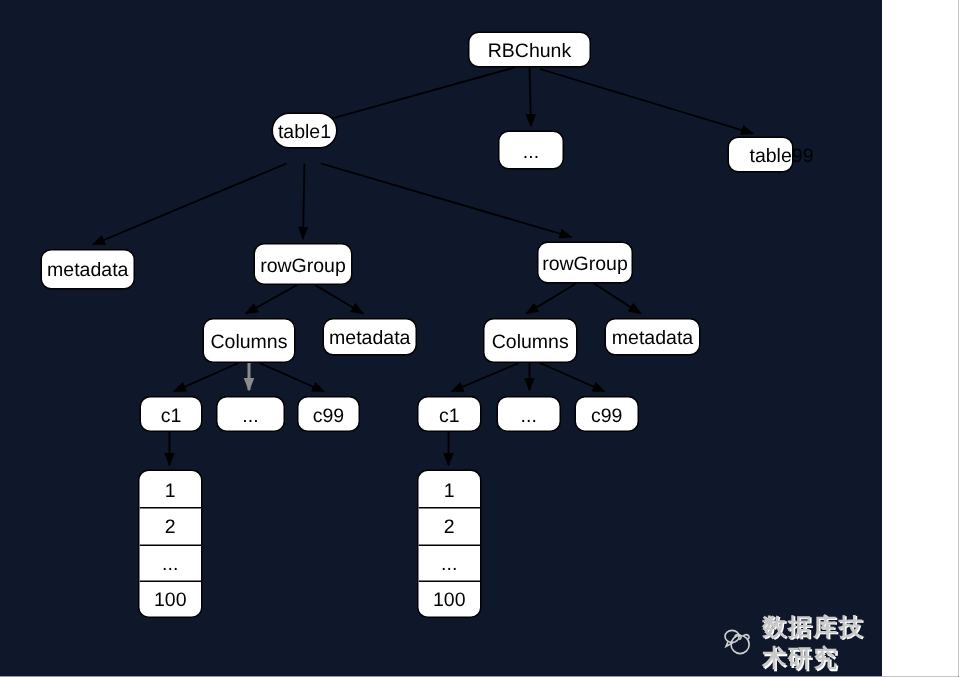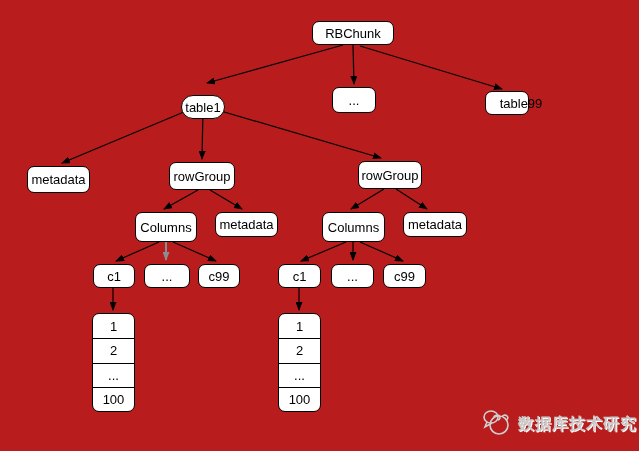--- a/index.html
+++ b/index.html
@@ -1,20 +1,20 @@
 <!DOCTYPE html>
 <html><head>
 <meta charset="utf-8">
 <style>
   html,body{margin:0;padding:0;background:#ffffff;}
   body{font-family:"Liberation Sans","DejaVu Sans",sans-serif;}
   .canvas{
     position:relative;
-    width:639px;height:451px;
-    background:#b91c1c;
+    width:588px;height:451px;
+    background:#0f172a;
     overflow:hidden;
   }
   #edge-layer{position:absolute;left:0;top:0;width:639px;height:451px;}
   .node{
     position:absolute;
     box-sizing:border-box;
     background:#ffffff;
     border:1.4px solid #000000;
     border-radius:7px;
     display:flex;align-items:center;justify-content:center;
@@ -84,21 +84,21 @@
         <line x1="396" y1="189" x2="427" y2="209" stroke="#000000" stroke-width="1.2" marker-end="url(#arrow-black)"></line>
         <line x1="346" y1="242" x2="301" y2="261" stroke="#000000" stroke-width="1.2" marker-end="url(#arrow-black)"></line>
         <line x1="353" y1="242" x2="353" y2="260" stroke="#000000" stroke-width="1.2" marker-end="url(#arrow-black)"></line>
         <line x1="360" y1="242" x2="403" y2="261" stroke="#000000" stroke-width="1.2" marker-end="url(#arrow-black)"></line>
         <line x1="299" y1="288" x2="299" y2="310" stroke="#000000" stroke-width="1.2" marker-end="url(#arrow-black)"></line>
       </g>
   </svg>
 
   <div id="nodes-layer">
       <div class="node" style="left: 312px; top: 21px; width: 82px; height: 24px;">RBChunk</div>
-      <div class="node" style="left: 181px; top: 95px; width: 44px; height: 24px; border-radius: 12px;">table1</div>
+      <div class="node" style="left: 181px; top: 75px; width: 44px; height: 24px; border-radius: 12px;">table1</div>
       <div class="node" style="left: 332px; top: 87px; width: 44px; height: 26px;">...</div>
       <div class="node" style="left: 485px; top: 91px; width: 44px; height: 24px; padding-left: 28px;">table99</div>
       <div class="node" style="left: 27px; top: 166px; width: 63px; height: 27px;">metadata</div>
       <div class="node" style="left: 169px; top: 162px; width: 66px; height: 28px;">rowGroup</div>
       <div class="node" style="left: 358px; top: 161px; width: 64px; height: 28px;">rowGroup</div>
       <div class="node" style="left: 135px; top: 212px; width: 62px; height: 30px;">Columns</div>
       <div class="node" style="left: 215px; top: 212px; width: 63px; height: 25px;">metadata</div>
       <div class="node" style="left: 322px; top: 212px; width: 63px; height: 30px;">Columns</div>
       <div class="node" style="left: 403px; top: 212px; width: 64px; height: 25px;">metadata</div>
       <div class="node" style="left: 93px; top: 264px; width: 42px; height: 24px;">c1</div>

